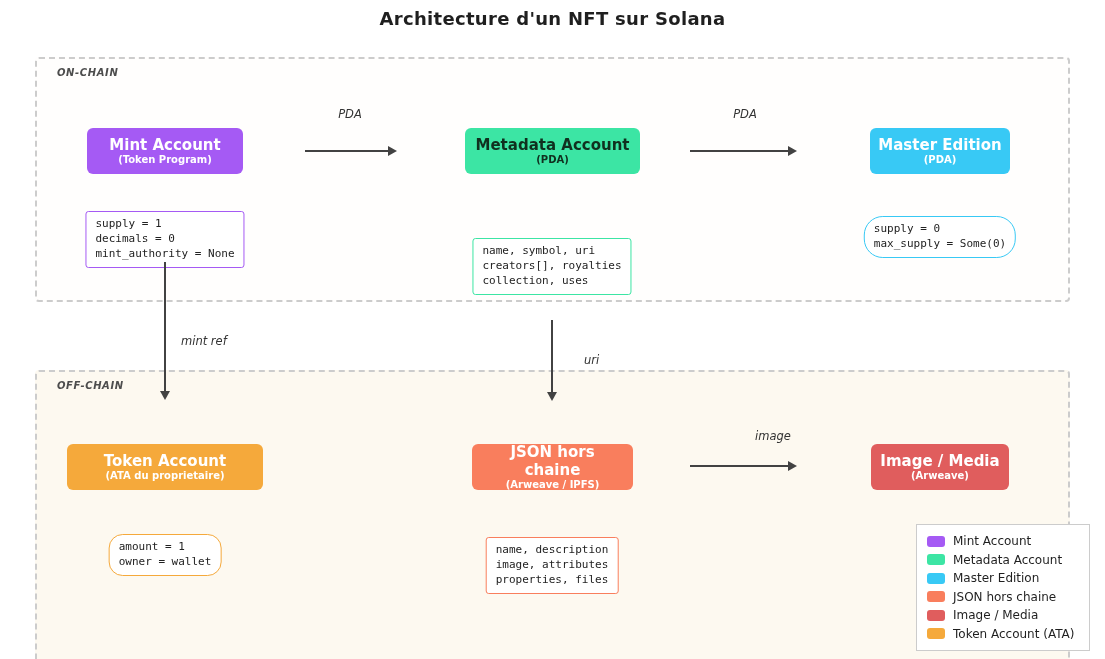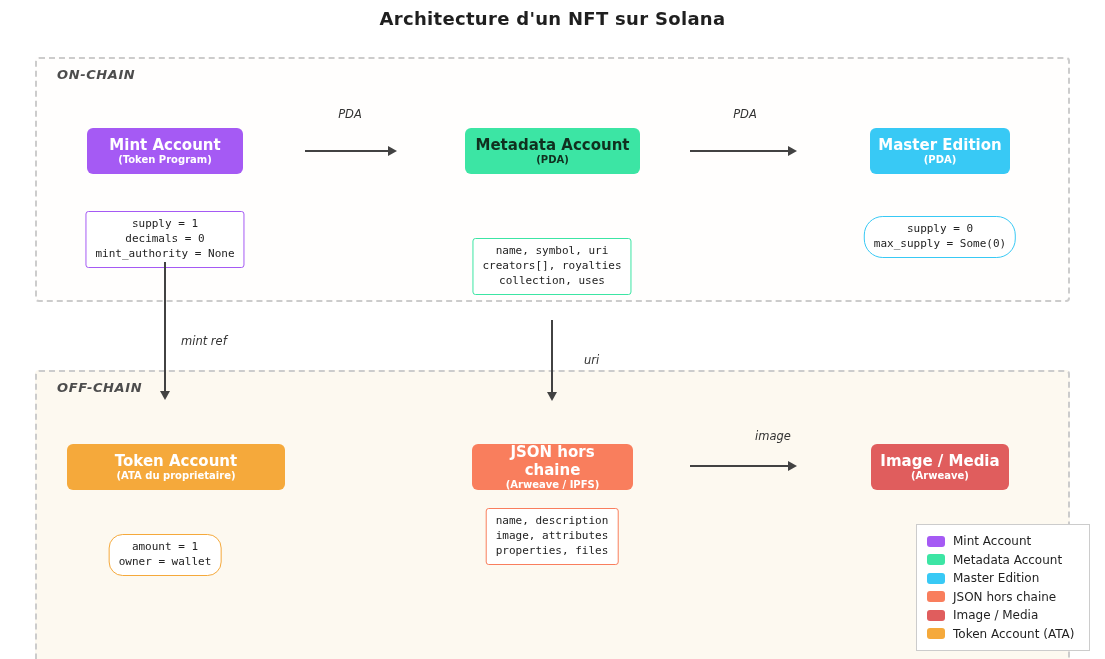--- a/index.html
+++ b/index.html
@@ -11,46 +11,46 @@
     position:absolute; top:8px; left:0; width:100%; text-align:center;
     font-size:18px; font-weight:bold; color:#1f1f1f; letter-spacing:0.3px;
   }
   .region {
     position:absolute; border:2px dashed #cccccc; border-radius:4px; box-sizing:border-box;
   }
   .region.on-chain { left:35px; top:57px; width:1035px; height:245px; background:#fffefd; }
   .region.off-chain { left:35px; top:370px; width:1035px; height:331px; background:#fdf9f0; }
   .region-label {
     position:absolute; top:8px; left:20px; font-style:italic; font-weight:bold;
-    font-size:13px; color:#4d4d4d; letter-spacing:0.6px;
+    font-size:10px; color:#4d4d4d; letter-spacing:0.6px;
   }
   .node {
     position:absolute; height:46px; border-radius:6px; box-sizing:border-box;
     display:flex; flex-direction:column; justify-content:center; align-items:center;
     text-align:center; padding:4px 8px;
   }
   .node-title { font-weight:bold; font-size:15px; line-height:1.2; }
   .node-subtitle { font-weight:bold; font-size:10px; line-height:1.2; }
   .node-mint     { left:87px;  top:128px; width:156px; }
   .node-metadata { left:465px; top:128px; width:175px; }
   .node-master   { left:870px; top:128px; width:140px; }
-  .node-token    { left:67px;  top:444px; width:218px; }
+  .node-token    { left:67px;  top:444px; width:196px; }
   .node-json     { left:472px; top:444px; width:161px; }
   .node-image    { left:871px; top:444px; width:138px; }
   .detail {
     position:absolute; transform:translateX(-50%); background:#ffffff;
     border:1px solid #999; border-radius:3px; padding:5px 9px;
     font-family:"DejaVu Sans Mono", "Liberation Mono", monospace;
-    font-size:11px; line-height:1.35; color:#222; text-align:center; white-space:pre;
+    font-size:11px; line-height:1.35; color:#222; white-space:pre;
   }
   .detail-mint     { left:165px; top:211px; }
   .detail-metadata { left:552px; top:238px; }
   .detail-master   { left:940px; top:216px;border-radius:19px; }
   .detail-token    { left:165px; top:534px;border-radius:14px; }
-  .detail-json     { left:552px; top:508px; }
+  .detail-json     { left:552px; top:537px; }
   .harrow { position:absolute; height:2px; background:#424242; }
   .harrow::after {
     content:""; position:absolute; right:-8px; top:-4px;
     border-left:9px solid #424242; border-top:5px solid transparent; border-bottom:5px solid transparent;
   }
   .varrow { position:absolute; width:2px; background:#424242; }
   .varrow::after {
     content:""; position:absolute; bottom:-8px; left:-4px;
     border-top:9px solid #424242; border-left:5px solid transparent; border-right:5px solid transparent;
   }

